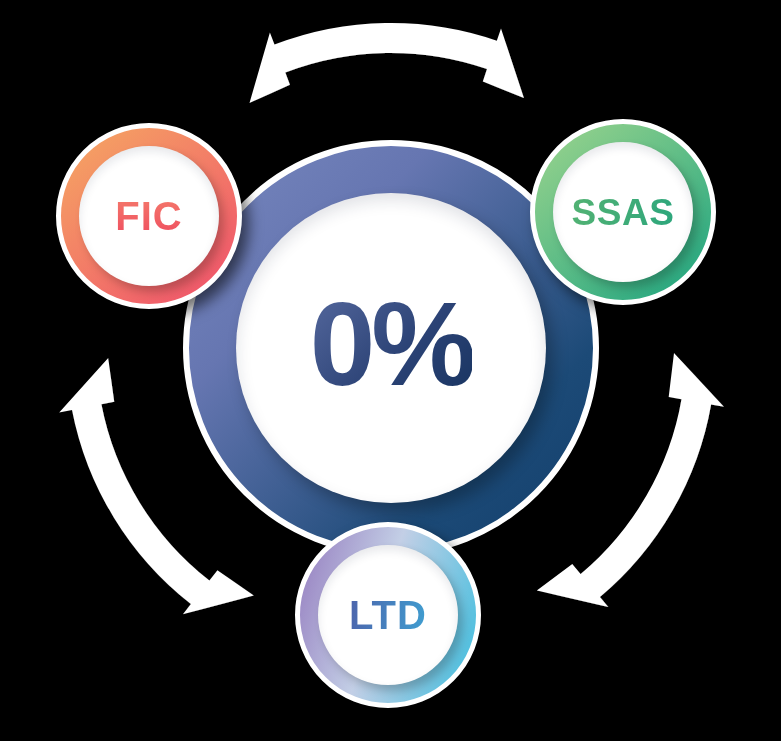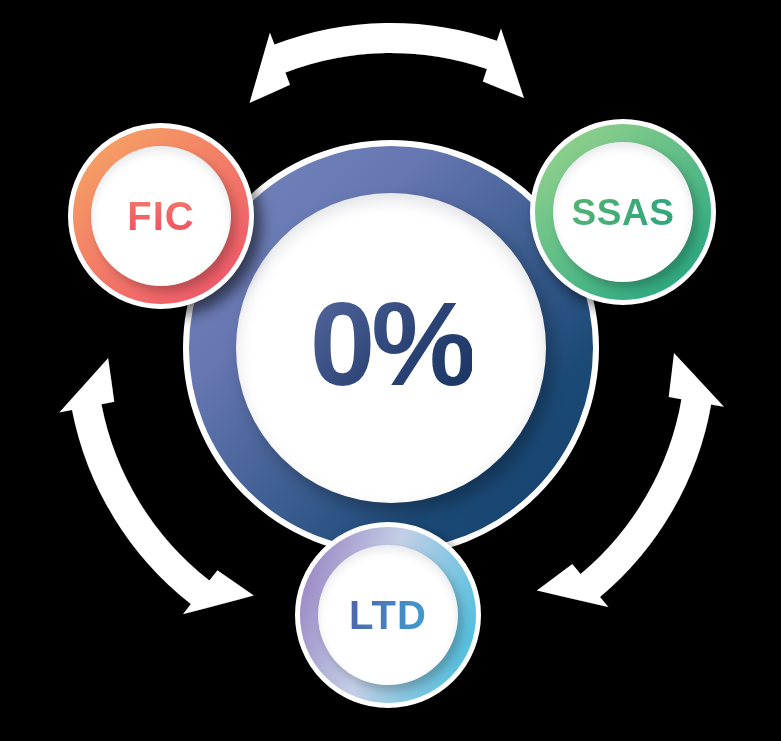--- a/index.html
+++ b/index.html
@@ -31,21 +31,21 @@
     -webkit-background-clip:text; background-clip:text; color:transparent;
     padding-bottom:8px;
   }
   
   .sat { width:186px; height:186px; z-index:3; }
   .sat .inner { inset:18px; box-shadow: 5px 6px 10px rgba(0,0,0,0.22), inset 0 5px 10px rgba(20,30,60,0.10); }
   .sat-label {
     font-size:40px; font-weight:bold; letter-spacing:1px; line-height:1;
     -webkit-background-clip:text; background-clip:text; color:transparent;
   }
-  .fic-circle  { left:68px;  top:123px; background:linear-gradient(140deg, #f5a263 8%,  #f0596b 88%); }
+  .fic-circle  { left:56px;  top:123px; background:linear-gradient(140deg, #f5a263 8%,  #f0596b 88%); }
   .ssas-circle { left:530px; top:119px; background:linear-gradient(140deg, #93d18c 8%,  #2ba981 88%); }
   .ltd-circle  { left:295px; top:522px; background:linear-gradient(108deg, #9c89c5 8%, #c3cfe6 45%, #4fc0df 92%); }
   .fic-label  { background-image:linear-gradient(180deg, #f4796b, #ef4f60); font-size:40px; }
   .ssas-label { background-image:linear-gradient(100deg, #53b273, #2da67c); font-size:37px; letter-spacing:0.5px; }
   .ltd-label  { background-image:linear-gradient(100deg, #4d63ab, #3f9fd1); }
 </style>
 </head>
 <body>
 
 <div class="stage">

